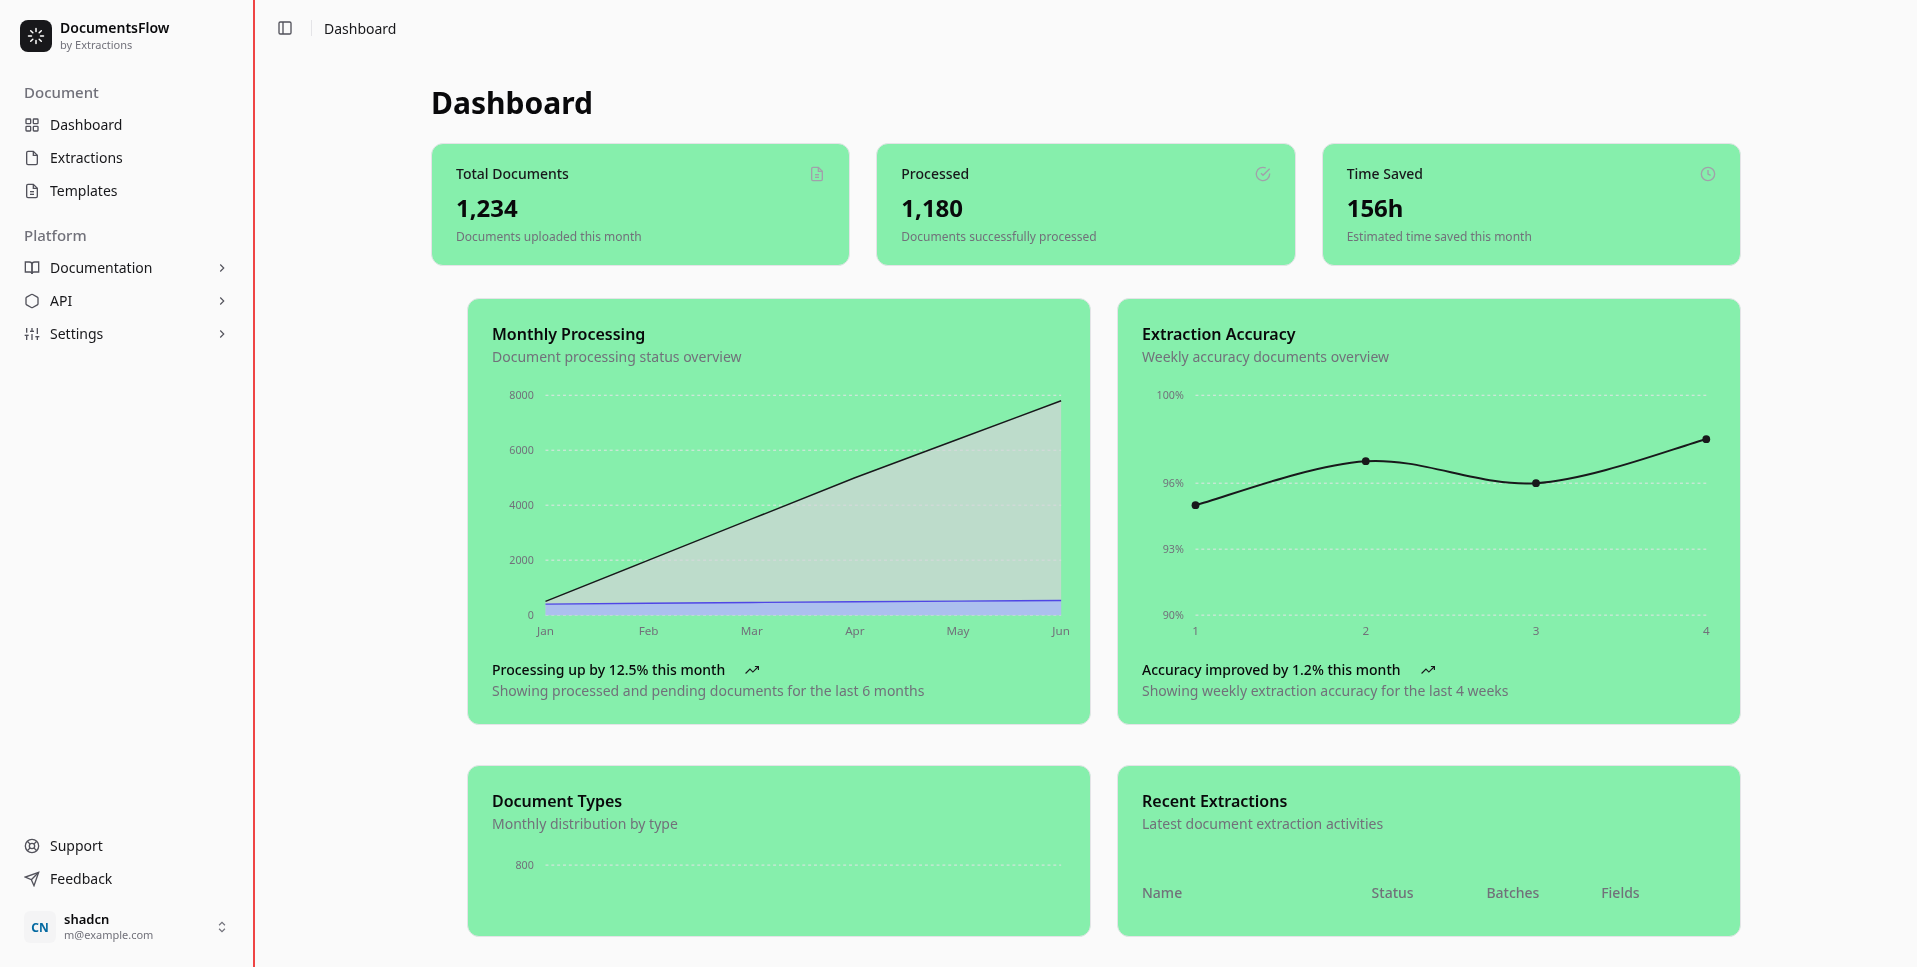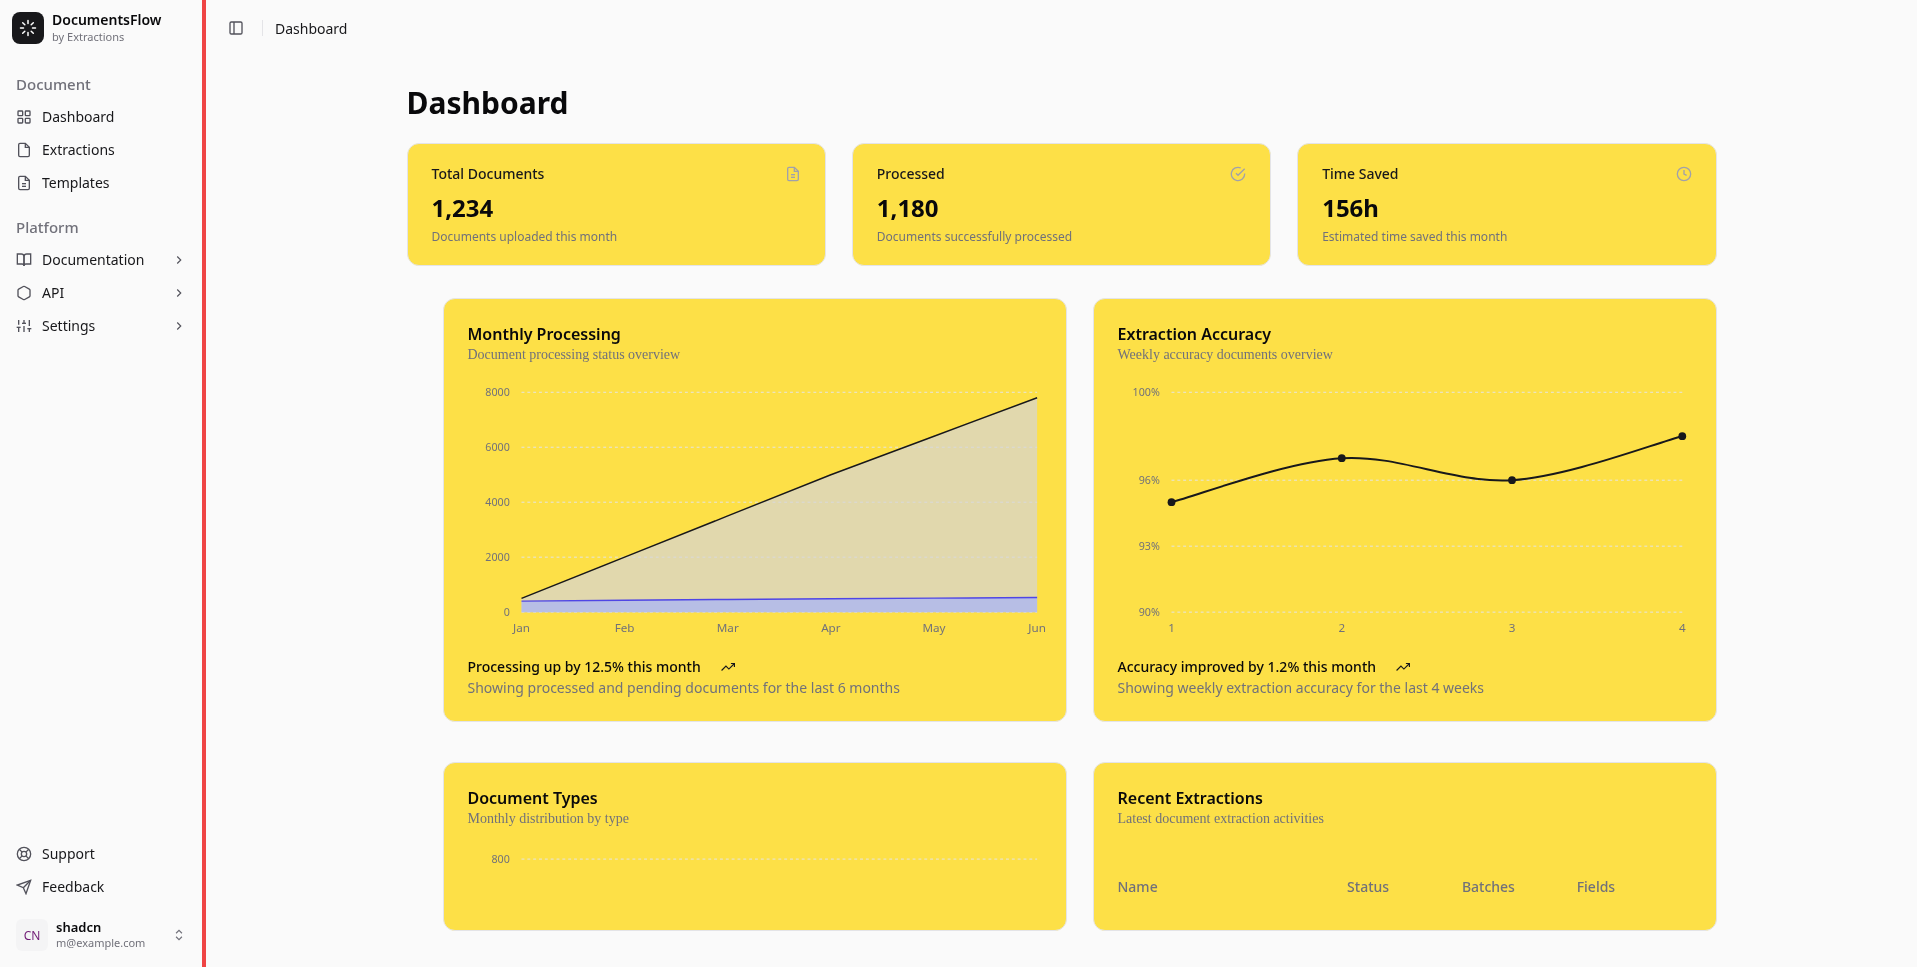--- a/index.html
+++ b/index.html
@@ -6,26 +6,26 @@
 body {
   font-family: ui-sans-serif, system-ui, -apple-system, sans-serif;
   font-size: 14px;
   color: #09090b;
   background: #fafafa;
   display: flex;
   height: 100vh;
   overflow: hidden;
 }
 .sidebar {
-  width: 206px;
+  width: 255px;
   background: #fafafa;
-  border-right: 4px solid #ef4444;
+  border-right: 2px solid #ef4444;
   display: flex;
   flex-direction: column;
-  padding: 8px;
+  padding: 16px;
 }
 .sidebar-header {
   display: flex;
   align-items: center;
   gap: 8px;
   padding: 4px 8px 12px 4px;
 }
 .logo-box {
   width: 32px; height: 32px;
   background: #18181b;
@@ -54,21 +54,21 @@
 .sidebar-spacer { flex: 1; }
 .sidebar-footer .nav-item { font-size: 14px; }
 .user-row {
   display: flex; align-items: center; gap: 8px;
   padding: 8px; margin-top: 8px;
   border-radius: 6px; cursor: pointer;
 }
 .avatar {
   width: 32px; height: 32px; border-radius: 6px;
   background: #f4f4f5; display: flex; align-items: center; justify-content: center;
-  font-size: 12px; color: #701a75; font-weight: 400;
+  font-size: 12px; color: #0369a1; font-weight: 700;
 }
 .user-name { font-size: 13px; font-weight: 600; line-height: 1.2; }
 .user-email { font-size: 11px; color: #71717a; }
 .main {
   flex: 1;
   display: flex; flex-direction: column;
   overflow: hidden;
 }
 .topbar {
   height: 56px;
@@ -85,33 +85,33 @@
 .sep { width: 1px; height: 16px; background: #e4e4e7; }
 .breadcrumb { font-size: 14px; color: #18181b; }
 .content {
   flex: 1; overflow-y: auto;
   padding: 16px 16px 32px;
 }
 .page-inner { max-width: 1310px; margin: 0 auto; }
 .page-title { font-size: 30px; font-weight: 700; margin: 10px 0 20px 0; }
 .grid-3 { display: grid; grid-template-columns: repeat(3,1fr); gap: 26px; margin-bottom: 32px; }
 .card {
-  background: #fde047; border: 1px solid #e4e4e7; border-radius: 12px;
+  background: #86efac; border: 1px solid #e4e4e7; border-radius: 12px;
   padding: 24px;
 }
 .stat-card { padding: 20px 24px; }
 .stat-head { display: flex; justify-content: space-between; align-items: center; margin-bottom: 8px; }
 .stat-label { font-size: 14px; color: #18181b; font-weight: 500; }
 .stat-head svg { width: 16px; height: 16px; stroke: #a1a1aa; }
 .stat-value { font-size: 24px; font-weight: 700; margin-bottom: 4px; }
 .stat-desc { font-size: 12px; color: #71717a; }
 .grid-2 { display: grid; grid-template-columns: 1fr 1fr; gap: 26px; margin-bottom: 40px; padding-left: 36px; }
 .chart-card { padding: 24px; }
 .chart-title { font-size: 16px; font-weight: 600; margin-bottom: 2px; }
-.chart-sub { font-size: 14px; color: #71717a; margin-bottom: 16px; font-family: Liberation Serif, serif; }
+.chart-sub { font-size: 14px; color: #71717a; margin-bottom: 16px; }
 .chart-area { height: 260px; position: relative; }
 .chart-area svg { width: 100%; height: 100%; overflow: visible; }
 .chart-footer { margin-top: 18px; }
 .foot-line { display: flex; align-items: center; gap: 20px; font-size: 14px; font-weight: 500; margin-bottom: 2px; }
 .foot-line svg { width: 14px; height: 14px; stroke: #18181b; }
 .foot-sub { font-size: 14px; color: #71717a; }
 .ytick { font-size: 11px; fill: #71717a; }
 .xtick { font-size: 12px; fill: #71717a; text-anchor: middle; }
 .grid-line { stroke: #e4e4e7; stroke-dasharray: 3 3; }
 .table-head { display: grid; grid-template-columns: 2fr 1fr 1fr 1fr; font-size: 14px; color: #71717a; font-weight: 500; padding: 10px 0; }

